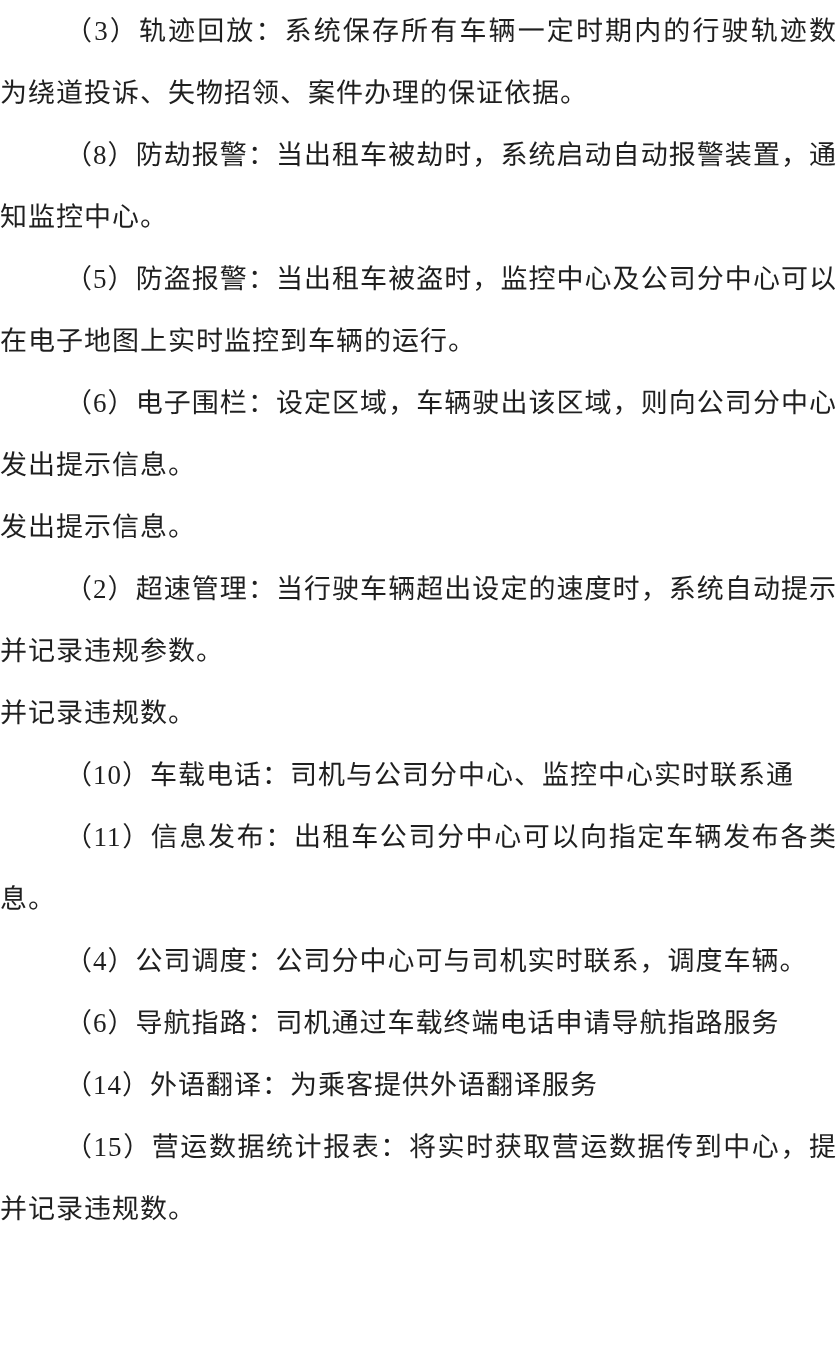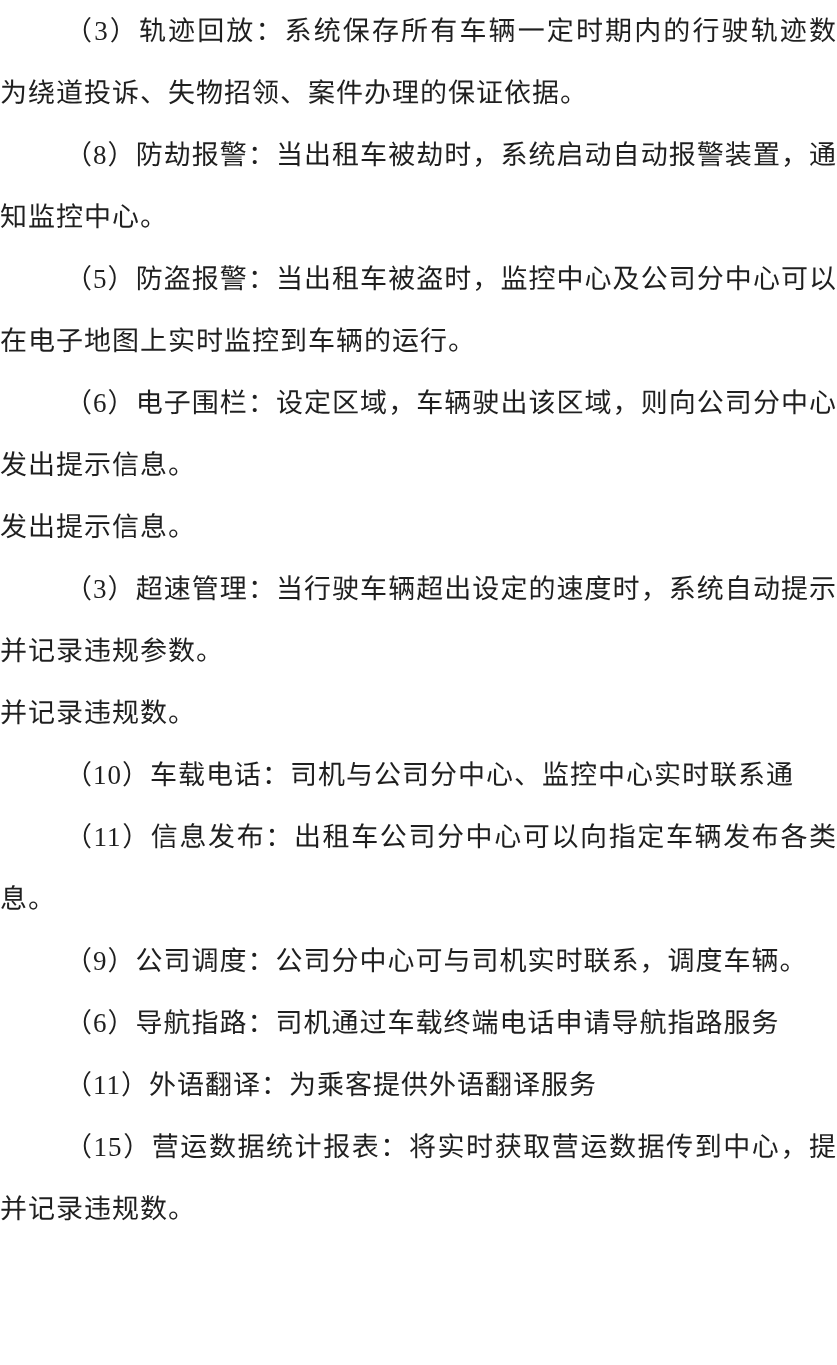--- a/index.html
+++ b/index.html
@@ -49,40 +49,40 @@
         <div class="line">在电子地图上实时监控到车辆的运行。</div>
       </div>
       <div class="para">
         <div class="line indent justify">（6）电子围栏：设定区域，车辆驶出该区域，则向公司分中心</div>
         <div class="line">发出提示信息。</div>
       </div>
       <div class="para">
         <div class="line">发出提示信息。</div>
       </div>
       <div class="para">
-        <div class="line indent justify">（3）超速管理：当行驶车辆超出设定的速度时，系统自动提示</div>
+        <div class="line indent justify">（2）超速管理：当行驶车辆超出设定的速度时，系统自动提示</div>
         <div class="line">并记录违规参数。</div>
       </div>
       <div class="para">
         <div class="line">并记录违规数。</div>
       </div>
       <div class="para">
         <div class="line indent">（10）车载电话：司机与公司分中心、监控中心实时联系通话。</div>
       </div>
       <div class="para">
         <div class="line indent justify">（11）信息发布：出租车公司分中心可以向指定车辆发布各类信</div>
         <div class="line">息。</div>
       </div>
       <div class="para">
-        <div class="line indent">（9）公司调度：公司分中心可与司机实时联系，调度车辆。</div>
+        <div class="line indent">（4）公司调度：公司分中心可与司机实时联系，调度车辆。</div>
       </div>
       <div class="para">
         <div class="line indent">（6）导航指路：司机通过车载终端电话申请导航指路服务</div>
       </div>
       <div class="para">
-        <div class="line indent">（11）外语翻译：为乘客提供外语翻译服务</div>
+        <div class="line indent">（14）外语翻译：为乘客提供外语翻译服务</div>
       </div>
       <div class="para">
         <div class="line indent justify">（15）营运数据统计报表：将实时获取营运数据传到中心，提高</div>
         <div class="line">并记录违规数。</div>
       </div>
     </div>
 </main>
 
 </body></html>

